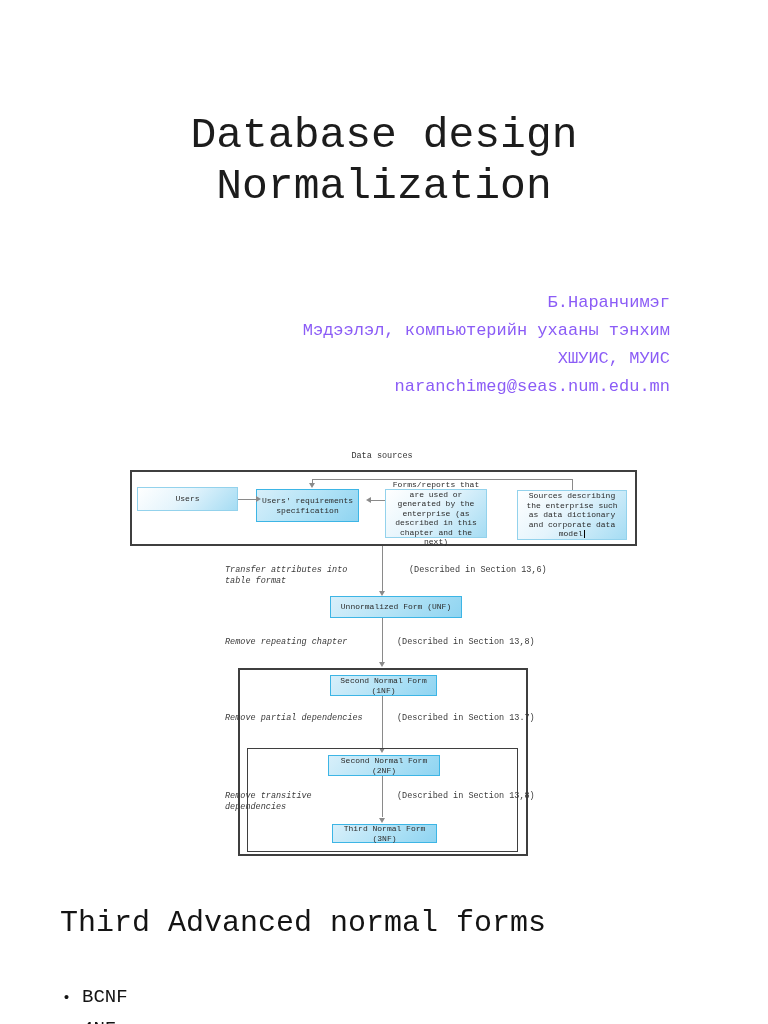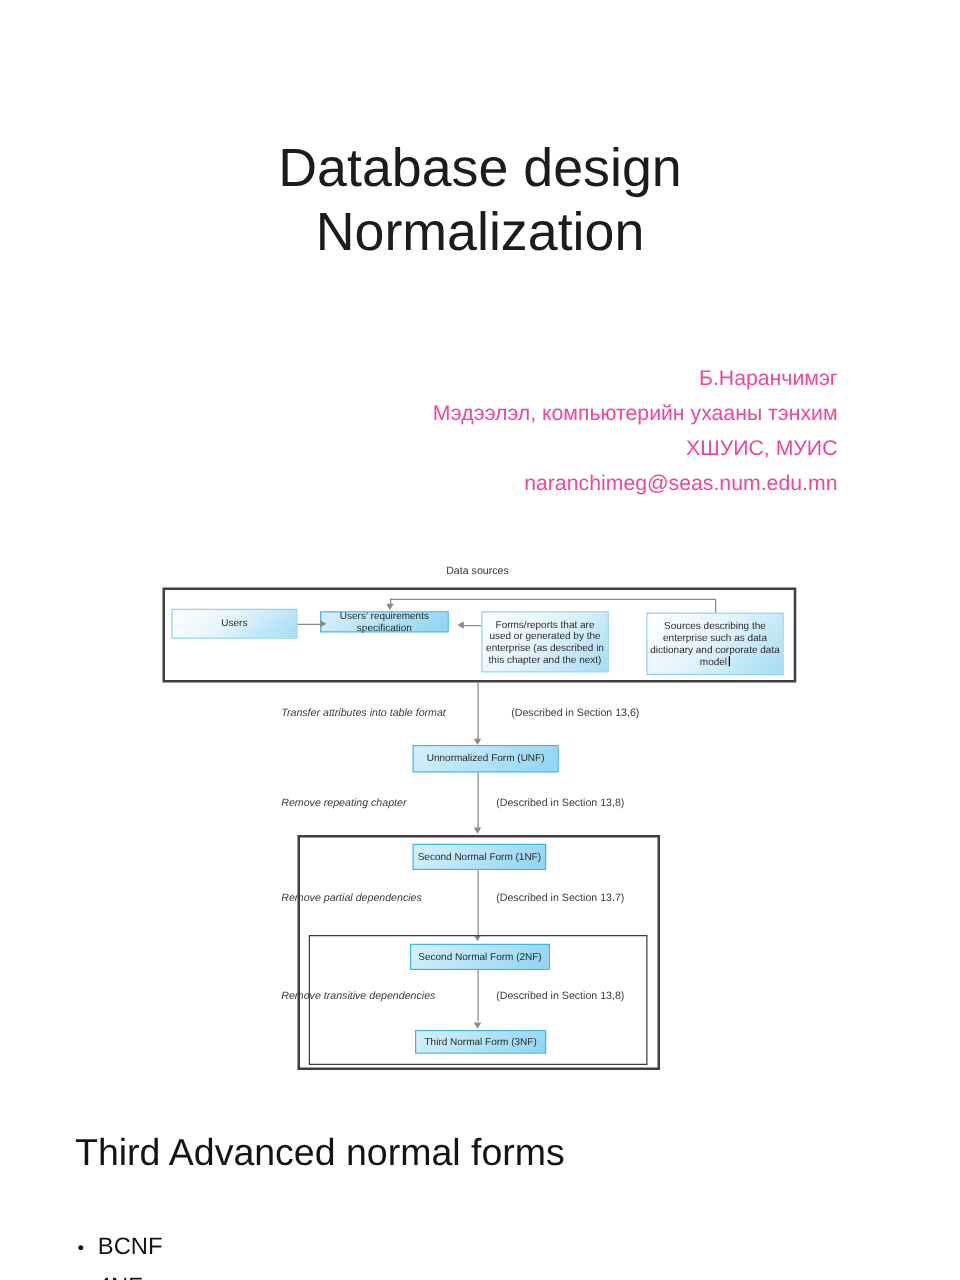--- a/index.html
+++ b/index.html
@@ -1,26 +1,26 @@
 <!DOCTYPE html>
 <html><head>
 <meta charset="utf-8">
 <style>
-  * { margin:0; padding:0; box-sizing:border-box; }
+  * { margin:0; padding:0; box-sizing:border-box;font-family:Liberation Mono, monospace; }
   html,body { width:768px; height:1024px; }
   body {
     background:#ffffff; overflow:hidden; position:relative;
     font-family:"Liberation Sans","DejaVu Sans",sans-serif; color:#1a1a1a;
   }
   
   .title { position:absolute; top:110px; left:0; width:768px; text-align:center;
            font-size:43px; font-weight:300; line-height:51px; color:#1c1c1c; }
   
   .authors { position:absolute; top:289px; right:98px; text-align:right;
-             font-size:17px; line-height:28px; color:#ec4899; }
+             font-size:17px; line-height:28px; color:#8b5cf6; }
   
   .diagram { position:absolute; left:128px; top:450px; width:525px; height:412px; color:#333; }
   .dlabel  { position:absolute; font-size:8.5px; color:#333; }
   .container { position:absolute; border:2px solid #3f3f3f; }
   .container.thin { border-width:1.5px; }
   .box { position:absolute; display:flex; align-items:center; justify-content:center;
          text-align:center; font-size:8px; line-height:9.5px; color:#2b2b2b; padding:2px; }
   .box.light  { background:linear-gradient(135deg,#ffffff 0%,#e4f4fc 45%,#a5dcf3 100%);
                 border:1px solid #93d2ec; }
   .box.strong { background:linear-gradient(135deg,#d8effa 0%,#b3e3f6 50%,#8fd4f1 100%);
@@ -64,21 +64,21 @@
     <div>naranchimeg@seas.num.edu.mn</div>
   </div>
 
   <div class="diagram">
 
     <div class="dlabel" style="left:202px; top:1px; width:104px; text-align:center;">Data sources</div>
 
     <div class="container" style="left:2px; top:20px; width:507px; height:76px;"></div>
 
     <div class="box light" style="left:9px;  top:37px; width:101px; height:24px;">Users</div>
-    <div class="box strong" style="left:128px; top:39px; width:103px; height:17px;">Users' requirements specification</div>
+    <div class="box strong" style="left:128px; top:39px; width:103px; height:33px;">Users' requirements specification</div>
     <div class="box light" style="left:257px; top:39px; width:102px; height:49px;">Forms/reports that are used or generated by the enterprise (as described in this chapter and the next)</div>
     <div class="box light" style="left:389px; top:40px; width:110px; height:50px;">
         <span><span>Sources describing the enterprise such as data dictionary and corporate data model</span><span class="caret"></span></span>
       </div>
 
     <div class="hline" style="left:110px; top:49px; width:18px;"></div>
     <div class="arrow-right" style="left:128px; top:46px;"></div>
 
     <div class="hline" style="left:242px; top:50px; width:15px;"></div>
     <div class="arrow-left" style="left:238px; top:47px;"></div>
@@ -86,21 +86,21 @@
     <div class="hline" style="left:184px; top:29px; width:260px;"></div>
     <div class="vline" style="left:184px; top:29px; height:5px;"></div>
     <div class="arrow-down" style="left:181px; top:33px;"></div>
     <div class="vline" style="left:444px; top:29px; height:11px;"></div>
 
     <div class="vline" style="left:254px; top:96px; height:46px;"></div>
     <div class="arrow-down" style="left:251px; top:141px;"></div>
     <div class="action" style="left:97px; top:115px;">Transfer attributes into table format</div>
     <div class="section" style="left:281px; top:115px;">(Described in Section 13,6)</div>
 
-    <div class="box strong" style="left:202px; top:146px; width:117px; height:22px;">Unnormalized Form (UNF)</div>
+    <div class="box strong" style="left:202px; top:146px; width:132px; height:22px;">Unnormalized Form (UNF)</div>
 
     <div class="vline" style="left:254px; top:168px; height:45px;"></div>
     <div class="arrow-down" style="left:251px; top:212px;"></div>
     <div class="action" style="left:97px; top:187px;">Remove repeating chapter</div>
     <div class="section" style="left:269px; top:187px;">(Described in Section 13,8)</div>
 
     <div class="container" style="left:110px; top:218px; width:290px; height:188px;"></div>
 
     <div class="box strong" style="left:202px; top:225px; width:107px; height:21px;">Second Normal Form (1NF)</div>
 

